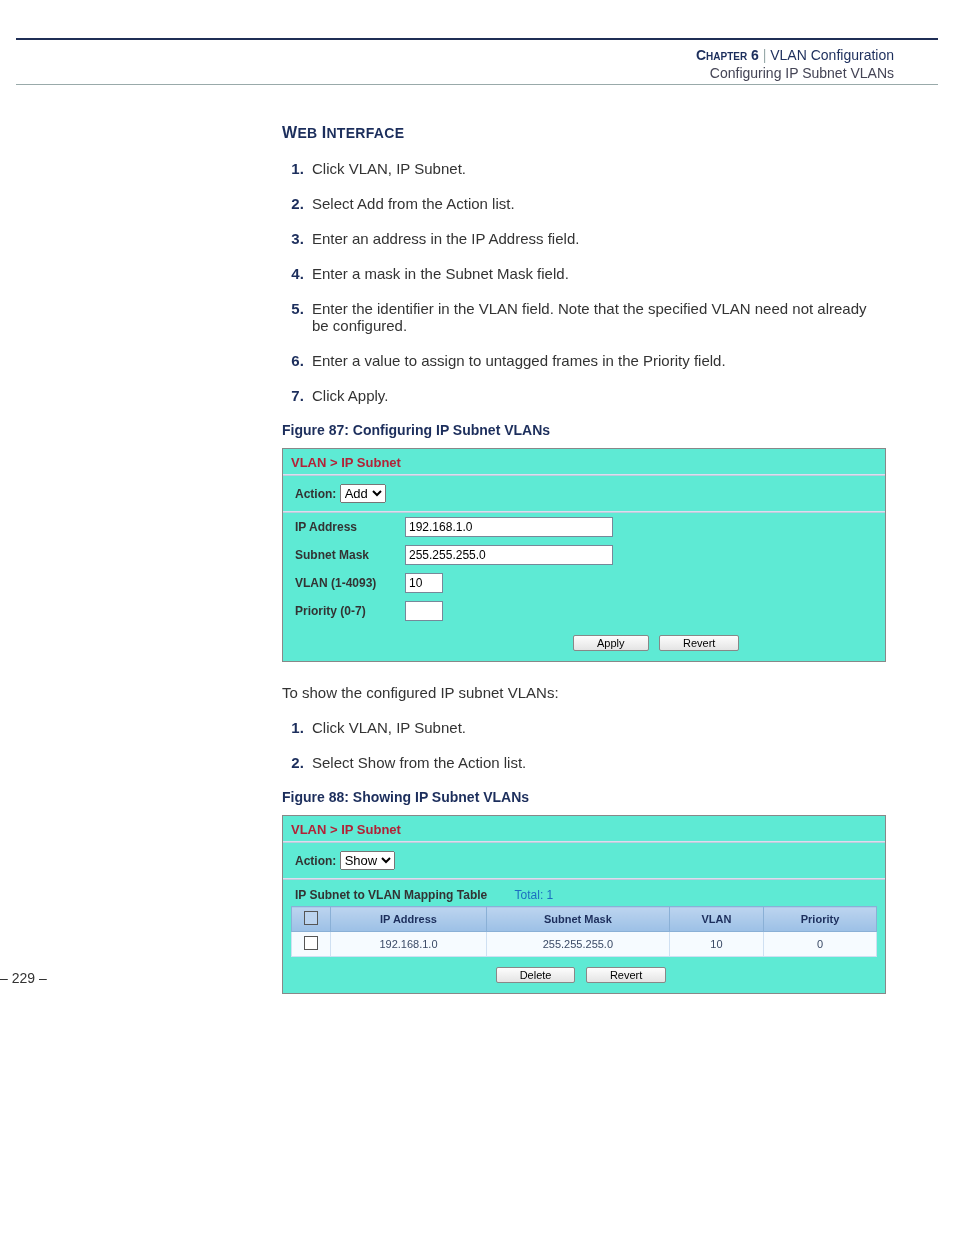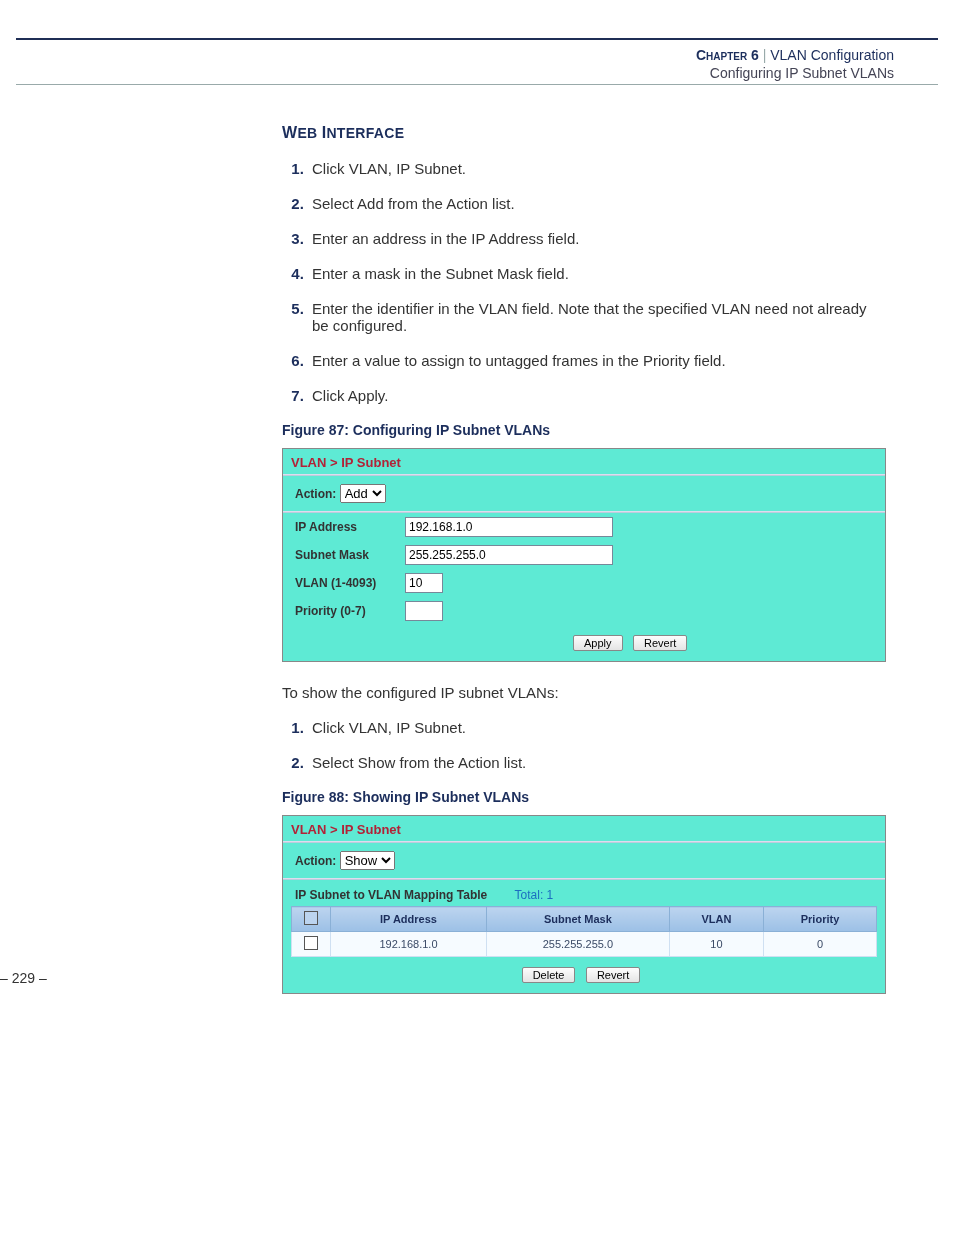--- a/index.html
+++ b/index.html
@@ -21,21 +21,21 @@
   .panel{border:1px solid #888;background:#5eead4;font-family:Tahoma,Verdana,sans-serif}
   .p-title{color:#b22237;font-weight:bold;font-size:13px;padding:6px 8px 4px 8px}
   .p-sep{border-top:1px solid #dde;border-bottom:1px solid #bcd;height:0}
   .action{padding:8px 12px;font-size:12px}
   .action select{font-size:13px}
   .formrow{display:flex;align-items:center;padding:4px 12px}
   .formrow .lbl{width:110px;font-weight:bold;font-size:12px;color:#333}
   .formrow input{border:1px solid #7a8;border-color:#789;background:#fff;font-size:12px;padding:1px 3px;width:200px;height:16px}
   .formrow input.narrow{width:30px}
   .btnbar{padding:8px 0 10px 290px}
-  button.win{font-size:11px;padding:1px 10px;margin-right:6px;border:1px solid #888;background:linear-gradient(#fdfdfd,#e4e4e4);border-radius:2px}
+  button.win{font-size:11px;padding:1px 23px;margin-right:6px;border:1px solid #888;background:linear-gradient(#fdfdfd,#e4e4e4);border-radius:2px}
   .tbl-title{font-size:12px;padding:8px 12px 4px 12px}
   .tbl-title .tot{color:#1c6ec0;margin-left:24px}
   .grid{width:calc(100% - 16px);margin:0 8px 0 8px;border-collapse:collapse;font-size:11px}
   .grid th{background:linear-gradient(#bcd4ef,#9cc0e6);color:#1c2e5c;font-weight:bold;border:1px solid #8ab0d6;padding:4px 6px}
   .grid td{border:1px solid #cfe0f2;background:#f6fbff;text-align:center;padding:4px 6px;color:#3a4a66}
   .grid td.cb,.grid th.cb{width:26px}
   .cb-box{display:inline-block;width:12px;height:12px;border:1px solid #555;background:#fff}
   .cb-box.hdr-chk{background:#bcd4ef}
   .btnbar2{text-align:center;padding:8px 0 10px 0}
   .footer{position:absolute;left:0;right:0;bottom:36px;text-align:left;font-size:14px;color:#333}

